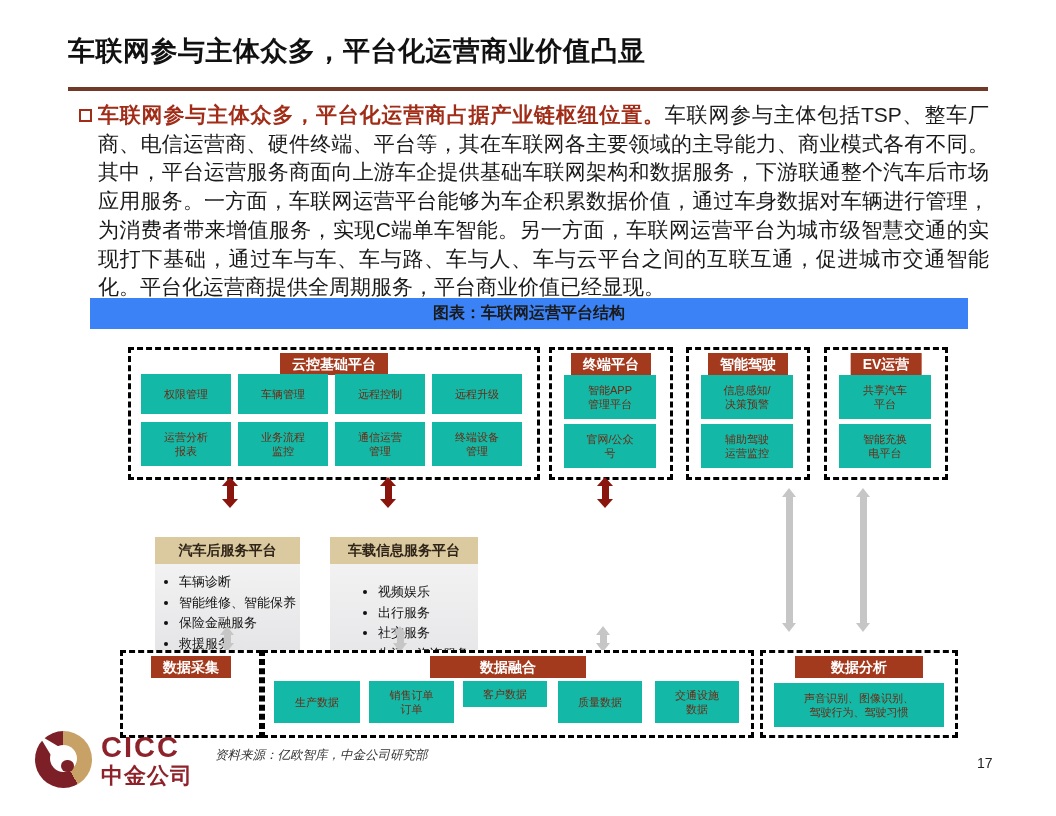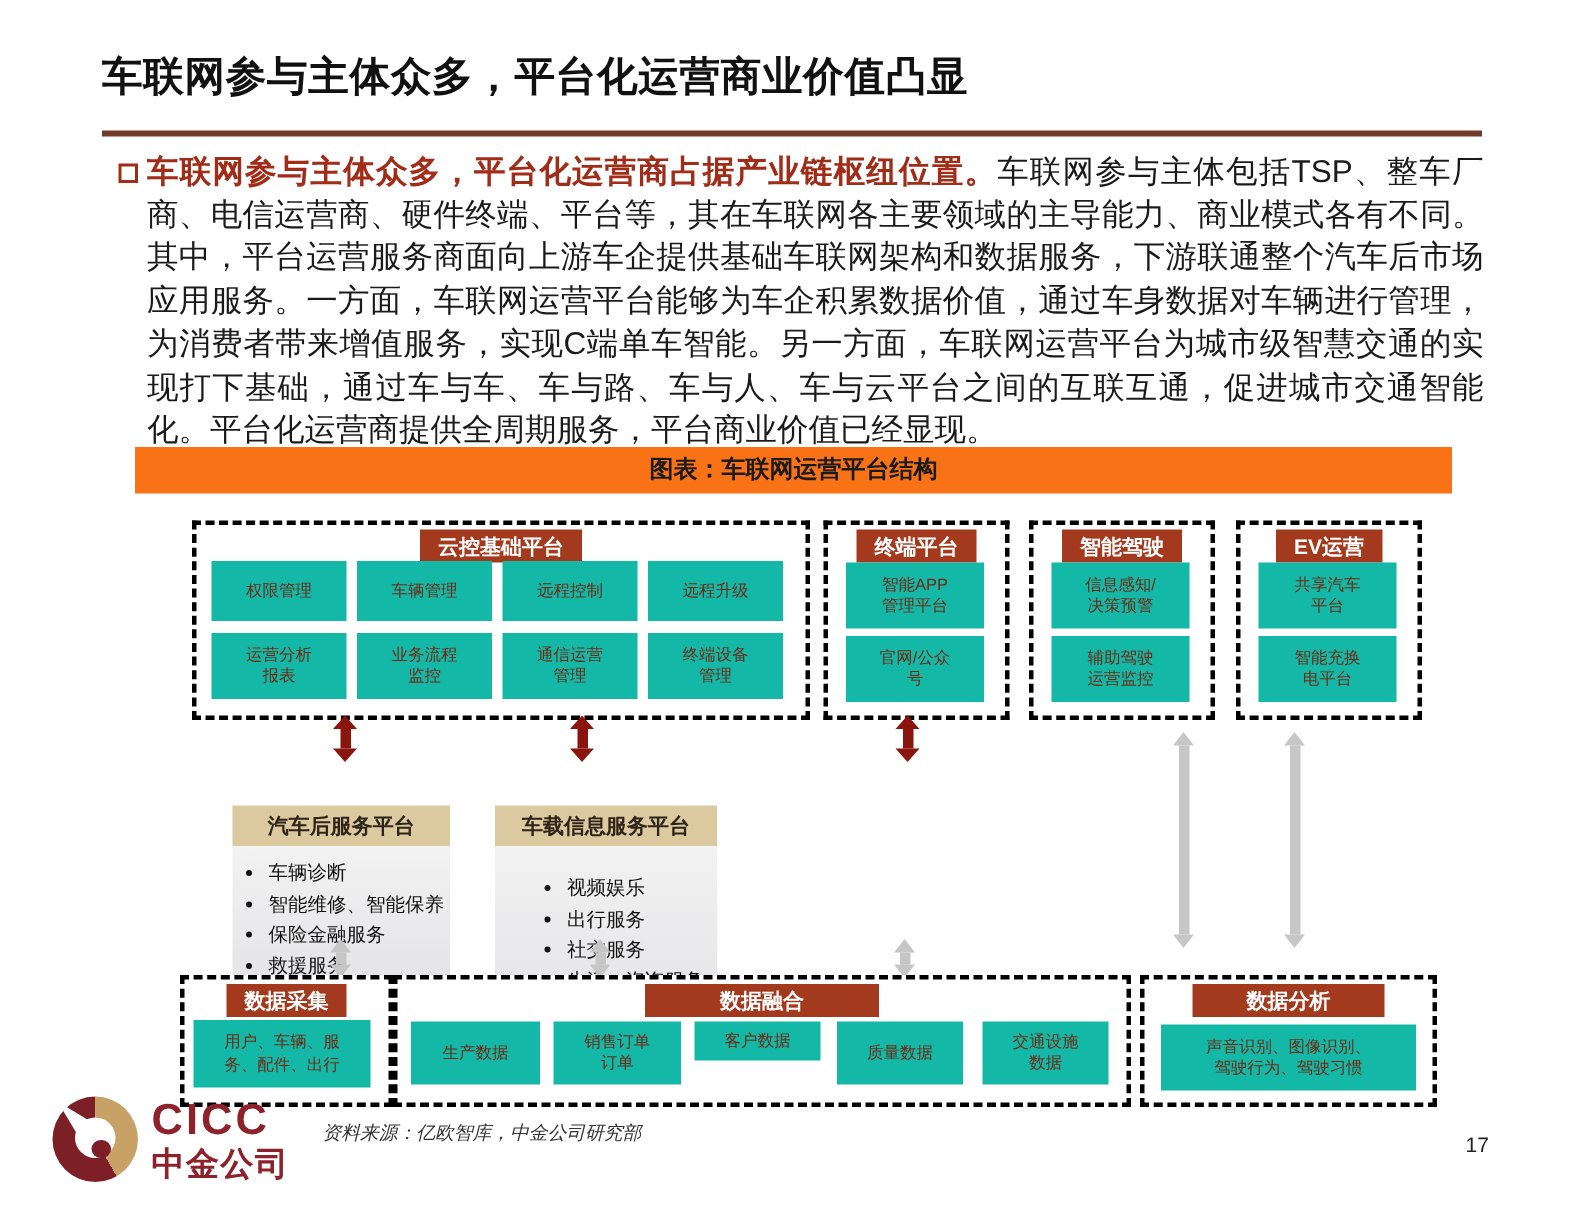--- a/index.html
+++ b/index.html
@@ -7,21 +7,21 @@
   .page { position:relative; width:1056px; height:816px; background:#fff; overflow:hidden; }
 
   .slide-title { position:absolute; left:68px; top:33px; width:920px; font-size:27px; font-weight:bold; color:#111; letter-spacing:0.5px; }
   .title-rule { position:absolute; left:68px; top:87px; width:920px; height:4px; background:#713a28; }
 
   .intro { position:absolute; left:68px; top:101px; width:921px; }
   .intro-bullet { position:absolute; left:11px; top:8px; width:9px; height:9px; border:2px solid #a12d18; background:#fff; }
   .intro-text { margin-left:30px; font-size:21px; line-height:28.7px; color:#1a1a1a; text-align:justify; text-justify:inter-ideograph; }
   .intro-lead { font-weight:bold; color:#a12d18; }
 
-  .fig-band { position:absolute; left:90px; top:298px; width:878px; height:31px; background:#f97316; display:flex; align-items:center; justify-content:center; font-size:16px; font-weight:bold; color:#1a1a1a; }
+  .fig-band { position:absolute; left:90px; top:298px; width:878px; height:31px; background:#3b82f6; display:flex; align-items:center; justify-content:center; font-size:16px; font-weight:bold; color:#1a1a1a; }
 
   .dashed-group { position:absolute; border:3px dashed #000; background:#fff; }
   .group-header { position:absolute; top:3px; left:50%; transform:translateX(-50%); background:#a43a1d; color:#fff; font-weight:bold; font-size:14px; text-align:center; padding:2px 12px; white-space:nowrap; line-height:1.3; }
   .cell { position:absolute; background:#14b8a6; color:#6e2a14; font-size:11px; display:flex; align-items:center; justify-content:center; text-align:center; white-space:pre-line; line-height:1.3; }
 
   .platform { position:absolute; }
   .platform-header { height:27px; background:#dbc9a0; color:#2f2417; font-size:14px; font-weight:bold; display:flex; align-items:center; justify-content:center;margin-top:29px; }
   .platform-body { background:linear-gradient(#f2f2f3,#e4e4e6); }
   ul.bullets { margin:0; padding:0 4px 0 24px; list-style:disc; }
   ul.bullets li { font-size:13px; color:#111; margin:3px 0; line-height:1.35; }
@@ -162,22 +162,20 @@
       <div class="head-down"></div>
     </div>
   <div class="varrow gray" style="left:596px; top:626px; width:14px; height:26px;">
       <div class="head-up"></div>
       <div class="shaft"></div>
       <div class="head-down"></div>
     </div>
 
   <div class="dashed-group" style="left:120px; top:650px; width:136px; height:82px;">
     <div class="group-header">数据采集</div>
-    <div class="cell" style="left:6px; top:27px; width:118px; height:45px;">用户、车辆、服
-务、配件、出行</div>
   </div>
 
   <div class="dashed-group" style="left:262px; top:650px; width:486px; height:82px;">
     <div class="group-header" style="padding:2px 50px;">数据融合</div>
     <div class="cell" style="left:9px; top:28px; width:86px; height:42px;">生产数据</div>
     <div class="cell" style="left:104px; top:28px; width:85px; height:42px;">销售订单
 订单</div>
     <div class="cell" style="left:198px; top:28px; width:84px; height:26px;">客户数据</div>
     <div class="cell" style="left:293px; top:28px; width:84px; height:42px;">质量数据</div>
     <div class="cell" style="left:390px; top:28px; width:84px; height:42px;">交通设施

